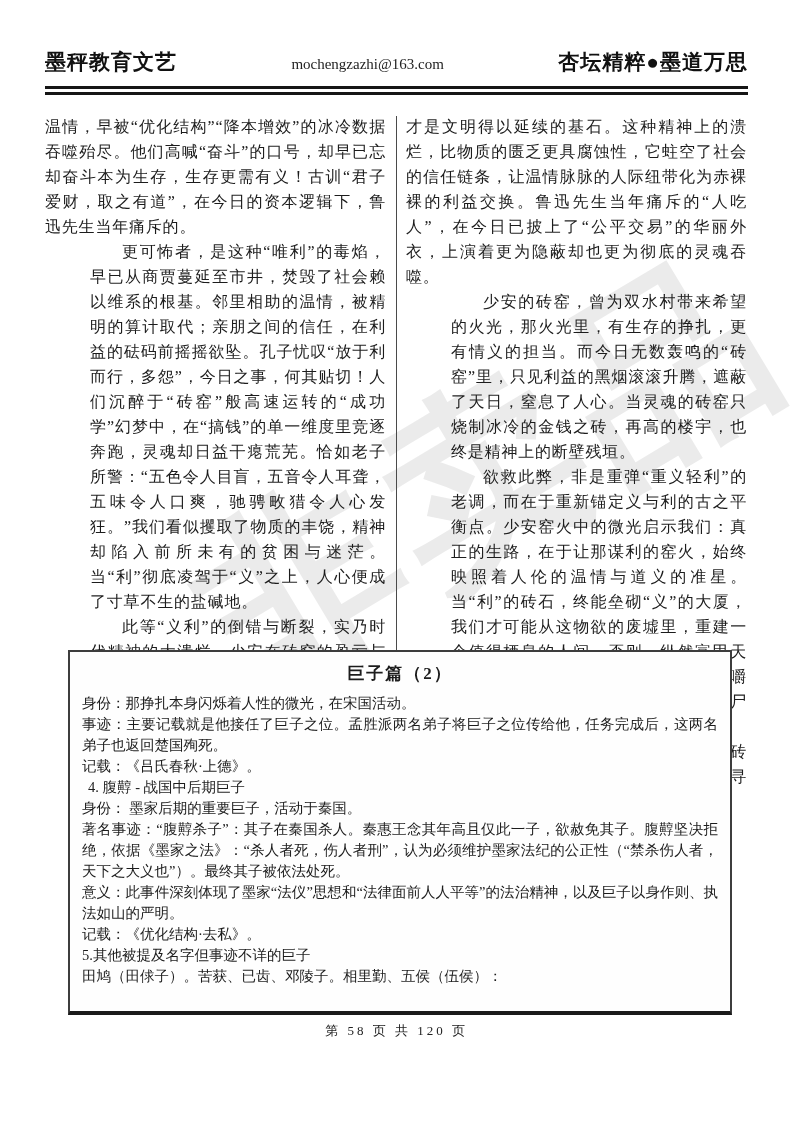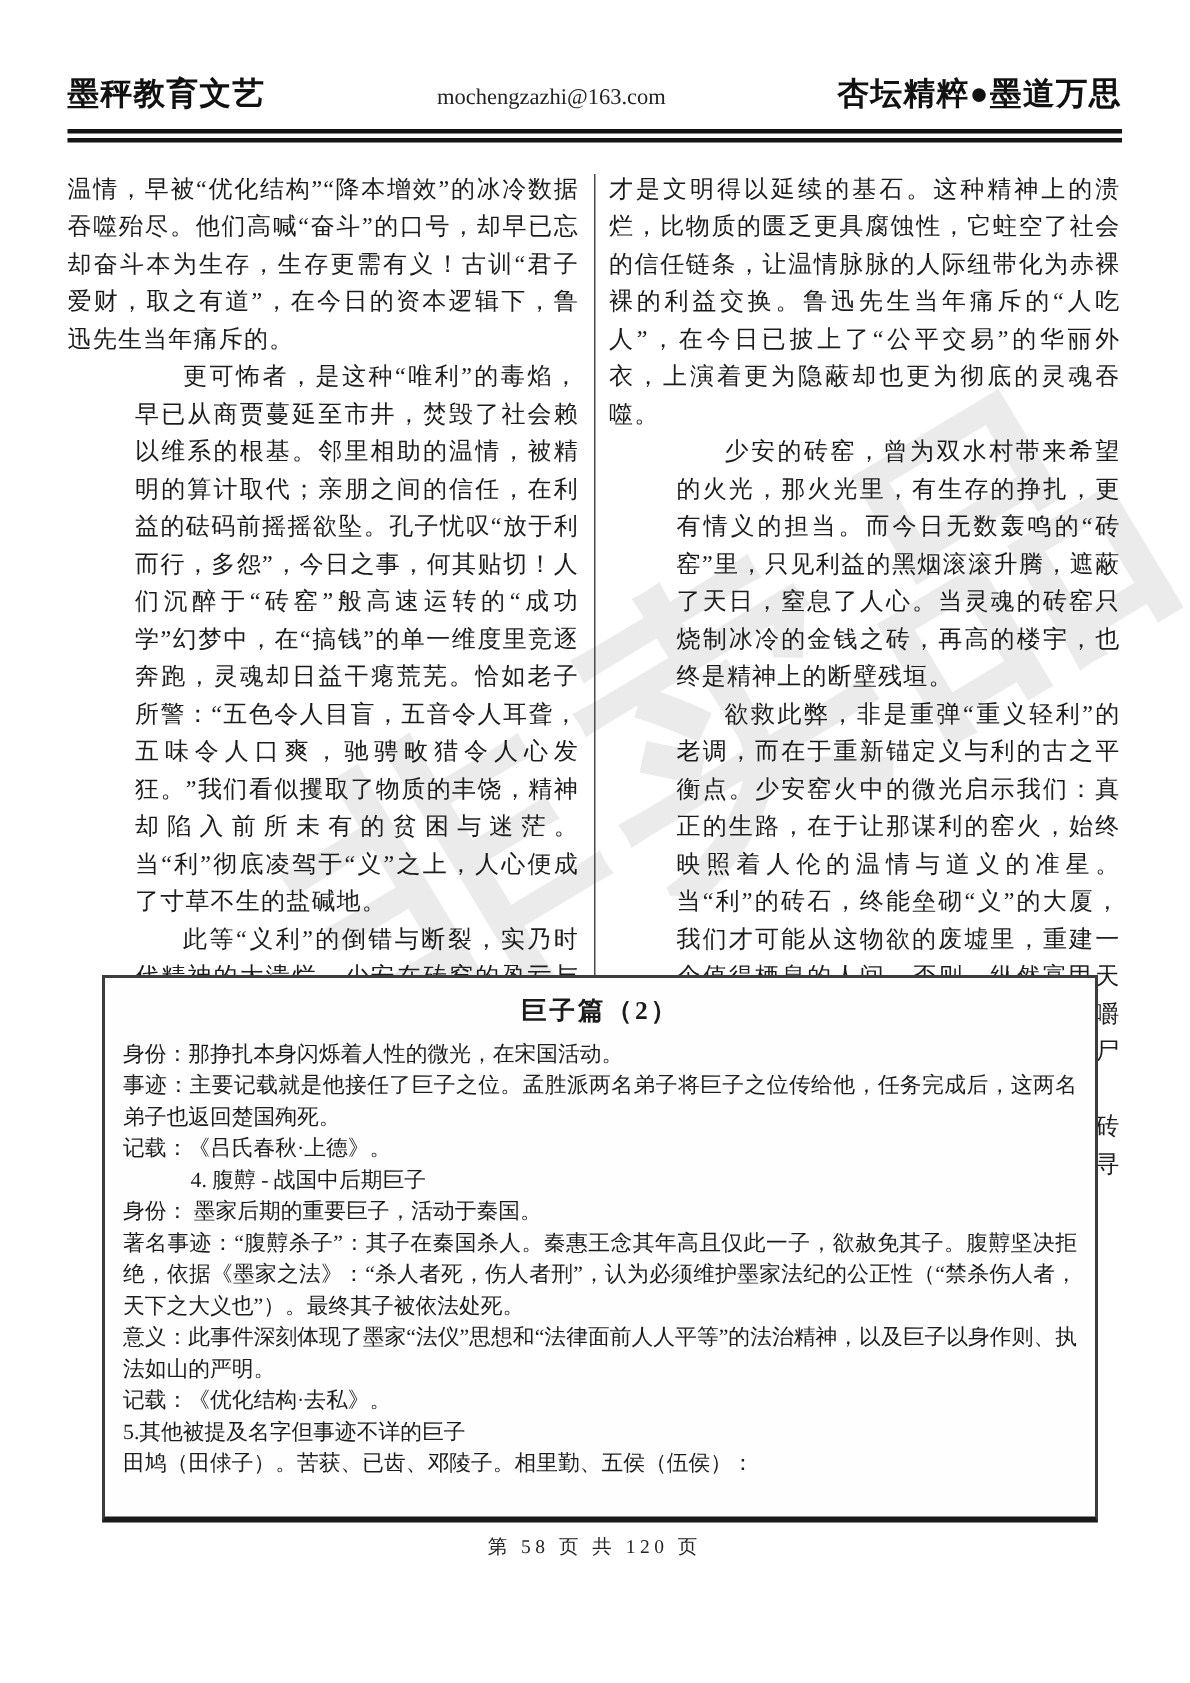--- a/index.html
+++ b/index.html
@@ -43,21 +43,21 @@
   .content-box{
     position:absolute;top:650px;left:68px;width:664px;box-sizing:border-box;
     border:2px solid #3d3d3d;border-bottom:4px solid #1a1a1a;
     background:#fefefe;padding:6px 12px 24px 12px;min-height:356px;
   }
   .box-title{
     text-align:center;font-weight:bold;font-size:17px;
     margin:4px 0 8px 0;letter-spacing:2px;
   }
   .box-line{font-size:14.5px;line-height:21px;text-align:justify;}
-  .box-line.pad-sm{padding-left:6px;margin-left:39px;}
+  .box-line.pad-sm{padding-left:6px;}
   
   .footer{
     position:absolute;top:1022px;left:0;width:793px;
     text-align:center;font-size:13px;color:#222;letter-spacing:3px;
   }
 </style>
 </head>
 <body>
 
 <div class="watermark">非卖品</div>

